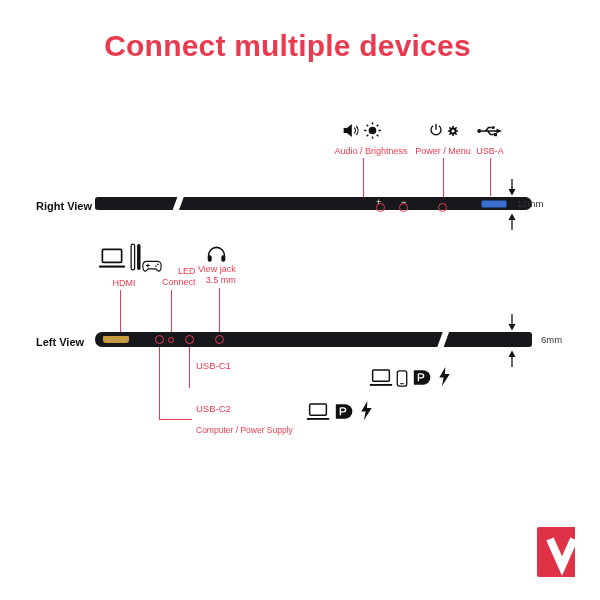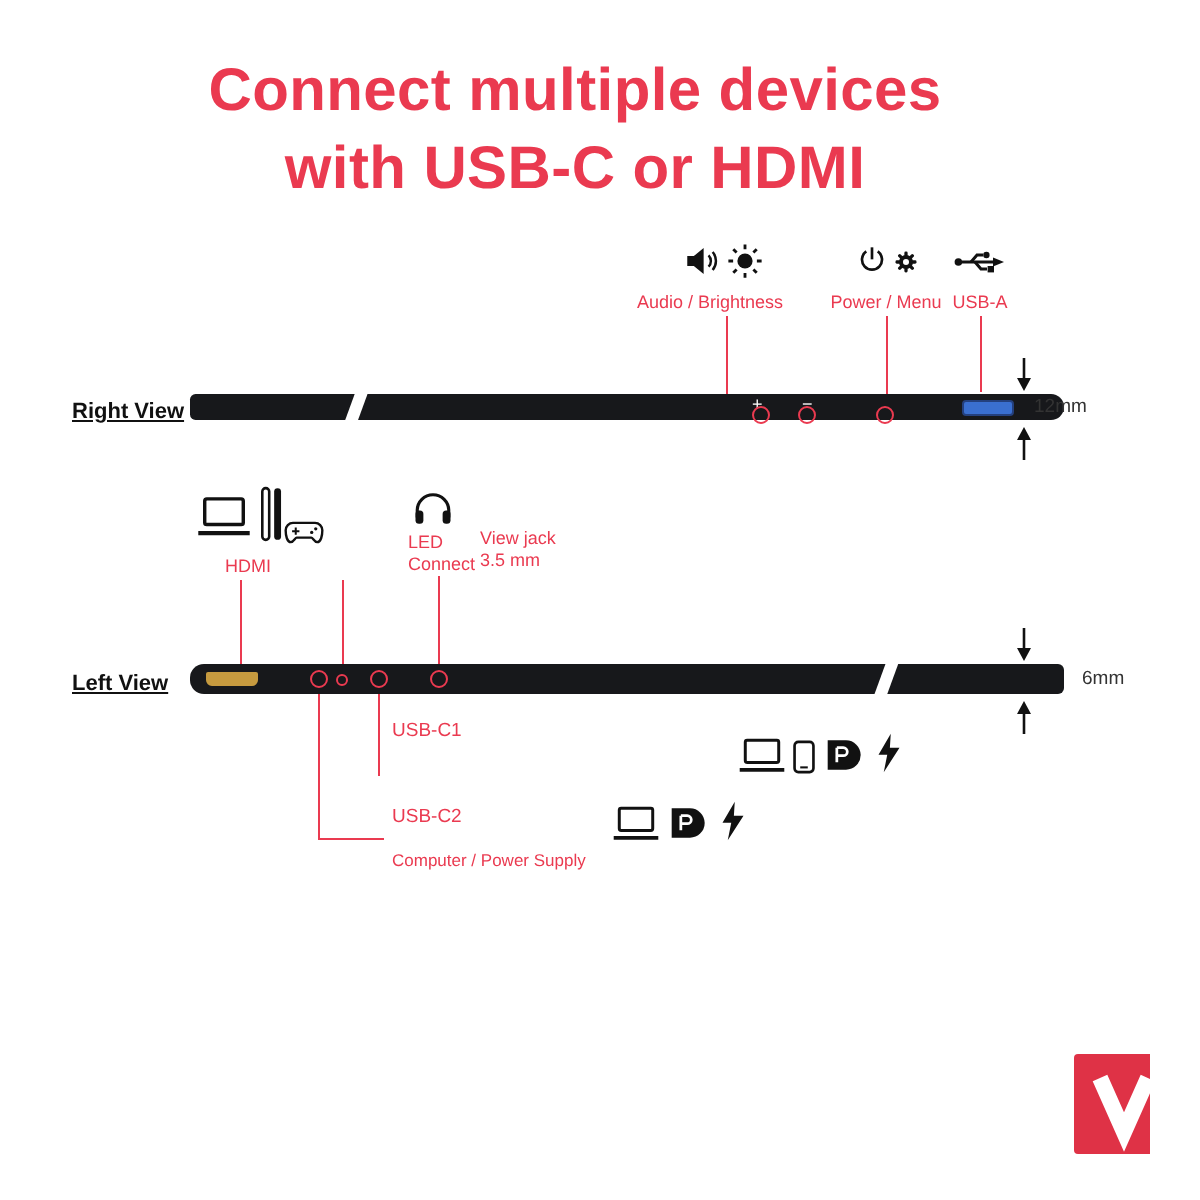--- a/index.html
+++ b/index.html
@@ -2,45 +2,44 @@
 <html><head>
 <meta charset="utf-8">
 <style>
   html,body{margin:0;padding:0;background:#fff;}
   .canvas{position:relative;width:575px;height:600px;background:#fff;overflow:hidden;
           font-family:"Liberation Sans",sans-serif;}
   .title{position:absolute;top:26px;left:0;width:100%;text-align:center;
          color:#ea3a50;font-size:30px;line-height:39px;font-weight:600;letter-spacing:.2px;}
   .ic{position:absolute;display:block;line-height:0;}
   .cl{position:absolute;font-size:9px;line-height:11px;color:#ea3a50;text-align:center;}
-  .cl2{position:absolute;font-size:9px;line-height:11px;color:#ea3a50;text-align:left;margin-left:42px;}
+  .cl2{position:absolute;font-size:9px;line-height:11px;color:#ea3a50;text-align:right;}
   .vline{position:absolute;width:1.3px;background:#ea3a50;}
   .hline{position:absolute;height:1.3px;background:#ea3a50;}
-  .secl{position:absolute;font-size:11px;font-weight:bold;color:#111;text-decoration:underline;}
+  .secl{position:absolute;font-size:11px;font-weight:bold;color:#111;}
   .bar{position:absolute;background:#17181b;}
   .slash{position:absolute;background:#fff;transform:rotate(20deg);}
   .pm{position:absolute;color:#fff;font-size:9px;line-height:9px;top:1px;}
   .pcirc{position:absolute;width:7px;height:7px;border:1.3px solid #ea3a50;border-radius:50%;background:transparent;box-sizing:content-box;}
   .pcirc.small{width:4px;height:4px;border-width:1.1px;}
   .usbport{position:absolute;width:26px;height:8px;background:#3a6fd0;border:1px solid #24407e;border-radius:2px;box-sizing:border-box;}
   .hdmiport{position:absolute;width:26px;height:7px;background:#c69a3f;border-radius:1px 1px 3px 3px;}
   .mm{position:absolute;font-size:9.5px;color:#333;line-height:13px;}
   .arrow{position:absolute;}
   .ann-title{position:absolute;font-size:9.5px;color:#ea3a50;line-height:11px;text-align:center;}
   .ann-desc{position:absolute;font-size:8.5px;color:#ea3a50;line-height:11px;white-space:nowrap;}
   .logo{position:absolute;line-height:0;}
 </style>
 </head>
 <body>
 
 <div class="canvas">
 
   <div class="title">
     <div>Connect multiple devices</div>
-    <div>with USB-C or HDMI</div>
   </div>
 
   <span class="ic" style="left:342px;top:122px">
     <svg width="18" height="17" viewBox="0 0 22 20">
       <path d="M2 7 v6 h4 l6 5 V2 L6 7 z" fill="#111"></path>
       <path d="M15 6.5 a5 5 0 0 1 0 7" stroke="#111" stroke-width="1.5" fill="none"></path>
       <path d="M17.5 4.5 a8.5 8.5 0 0 1 0 11" stroke="#111" stroke-width="1.5" fill="none"></path>
     </svg>
   </span>
   <span class="ic" style="left:363px;top:121px">
@@ -72,21 +71,21 @@
       <circle cx="2.2" cy="9" r="1.9" fill="#111"></circle>
       <path d="M4 9 H20" stroke="#111" stroke-width="1.5" fill="none"></path>
       <polygon points="19.5,6.8 25,9 19.5,11.2" fill="#111"></polygon>
       <path d="M8.5 9 L11.5 5.5 H14.5" stroke="#111" stroke-width="1.5" fill="none"></path>
       <circle cx="16.2" cy="5.5" r="1.6" fill="#111"></circle>
       <path d="M10.5 9 L13.5 12.5 H16.5" stroke="#111" stroke-width="1.5" fill="none"></path>
       <rect x="16.8" y="11" width="3.2" height="3.2" fill="#111"></rect>
     </svg>
   </span>
 
-  <div class="cl" style="left:310px;top:146px;width:90px">Audio / Brightness</div>
+  <div class="cl" style="left:326px;top:146px;width:90px">Audio / Brightness</div>
   <div class="cl" style="left:409px;top:146px;width:68px">Power / Menu</div>
   <div class="cl" style="left:468px;top:146px;width:44px">USB-A</div>
 
   <div class="vline" style="left:363px;top:158px;height:39px"></div>
   <div class="vline" style="left:443px;top:158px;height:39px"></div>
   <div class="vline" style="left:490px;top:158px;height:38px"></div>
 
   <div class="secl" style="left:36px;top:200px">Right View</div>
 
   <div class="bar" style="left:95px;top:197px;width:437px;height:13px;border-radius:3px 7px 7px 3px">

